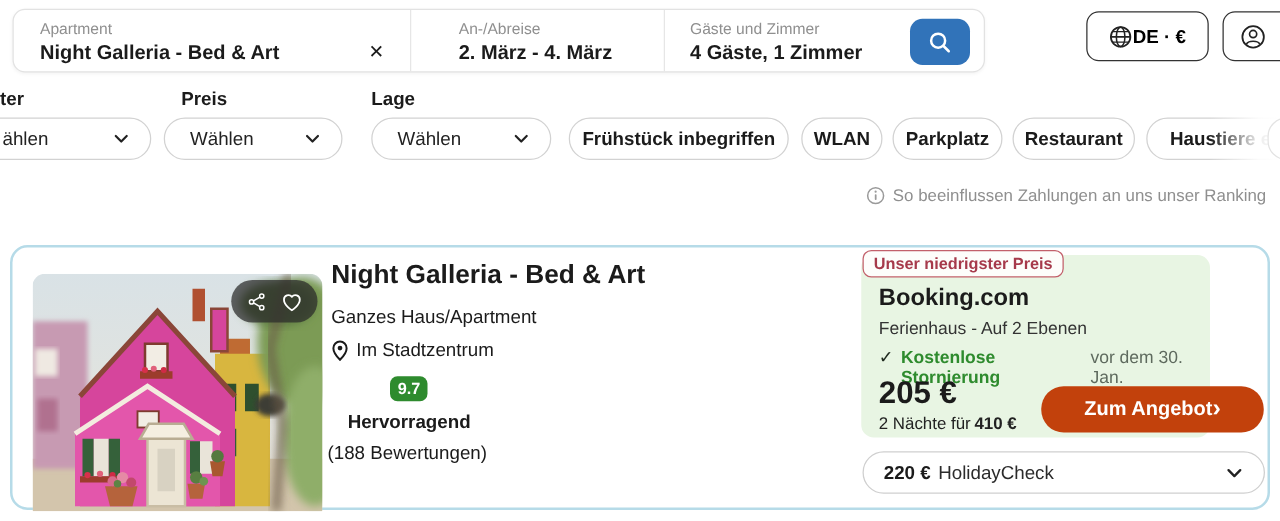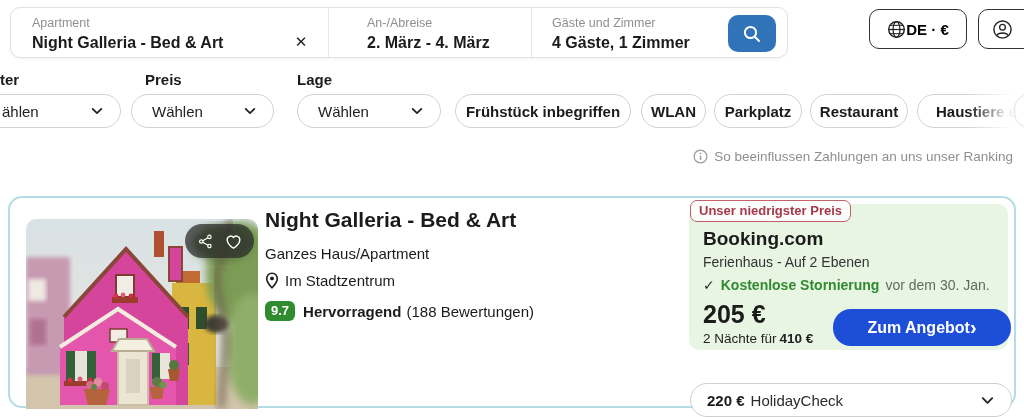--- a/index.html
+++ b/index.html
@@ -45,45 +45,45 @@
   .photo { left:16px; top:21px; width:232px; height:246px; border-radius:10px; overflow:hidden; }
   .photo-actions { position:absolute; left:159px; top:5px; width:69px; height:34px;
     background:rgba(42,42,42,.72); border-radius:17px; display:flex; align-items:center;
     justify-content:center; gap:10px; cursor:pointer; }
   .img-counter { position:absolute; right:14px; bottom:15px; background:rgba(42,42,42,.75);
     color:#fff; font-size:13px; padding:2px 8px 3px; border-radius:6px; }
 
   .title { left:255px; top:10px; font-size:21px; font-weight:bold; }
   .ltype { left:255px; top:47px; font-size:15px; }
   .lloc  { left:255px; top:74px; display:flex; align-items:center; gap:6px; font-size:15px; }
-  .lrating { left:255px; top:103px; display:flex; align-items:center; gap:8px; font-size:15px; }
+  .lrating { left:255px; top:103px; display:flex; align-items:center; gap:8px; font-size:15px;flex-direction:column; }
   .score-badge { background:#2e8b2e; color:#fff; font-size:13px; font-weight:bold;
     padding:2px 6px 3px; border-radius:6px; }
 
-  .offer { left:679px; top:6px; width:319px; height:146px; background:#e8f5e3; border-radius:10px; }
+  .offer { left:679px; top:6px; width:279px; height:146px; background:#e8f5e3; border-radius:10px; }
   .offer-badge { position:absolute; left:1px; top:-4px; background:#fdfdfb; border:1.5px solid #c2606b;
     color:#a63a4b; font-size:13px; font-weight:bold; padding:2px 8px 3px; border-radius:7px; white-space:nowrap; }
   .offer-provider { position:absolute; left:14px; top:24px; font-size:19px; font-weight:bold; }
   .offer-room { position:absolute; left:14px; top:50px; font-size:14px; color:#333; }
   .offer-cancel { position:absolute; left:14px; top:73px; display:flex; align-items:baseline; gap:6px; font-size:14px; }
   .cancel-check { color:#1f2a1f; font-weight:bold; }
   .cancel-bold { color:#2e8b2e; font-weight:bold; }
   .cancel-rest { color:#5e6a5e; }
   .offer-price { position:absolute; left:14px; top:96px; font-size:25px; font-weight:bold; }
   .offer-total { position:absolute; left:14px; top:127px; font-size:13.5px; color:#222; }
   .offer-total b { margin-left:3px; }
-  .cta { position:absolute; left:144px; top:105px; width:178px; height:37px; background:#1d4ed8;
+  .cta { position:absolute; left:144px; top:105px; width:178px; height:37px; background:#c2410c;
     border:none; border-radius:18px; color:#fff; font-size:16px; font-weight:bold;
     display:flex; align-items:center; justify-content:center; cursor:pointer;
     font-family:"Liberation Sans",sans-serif; }
   .cta .chev { font-size:20px; line-height:16px; font-weight:bold; margin-top:-2px; }
 
   .alt-offer { left:680px; top:163px; width:322px; height:34px; border:1px solid #cfcfcf;
     border-radius:17px; background:#fff; display:flex; align-items:center; padding:0 16px;
-    font-size:15px; cursor:pointer;margin-top:22px; }
+    font-size:15px; cursor:pointer; }
   .alt-offer .price { font-weight:bold; }
   .alt-offer .prov { margin-left:6px; color:#2b2b2b; }
   .alt-offer .dd { margin-left:auto; display:flex; }
 </style>
 </head>
 <body>
 
 <div class="abs searchbar">
   <div class="sfield" style="left:0;width:317px;">
     <div class="flabel">Apartment</div>

